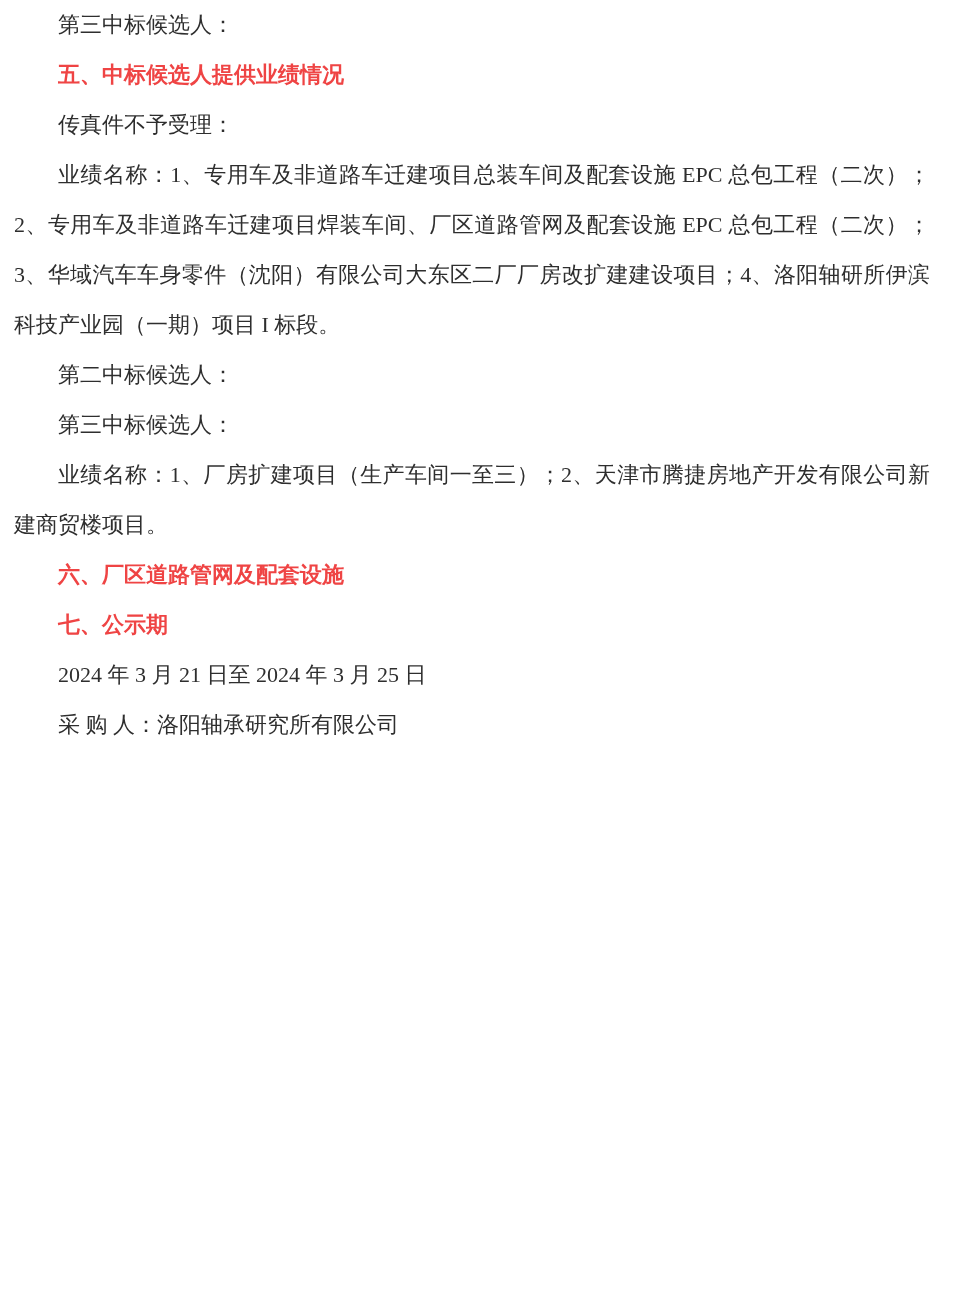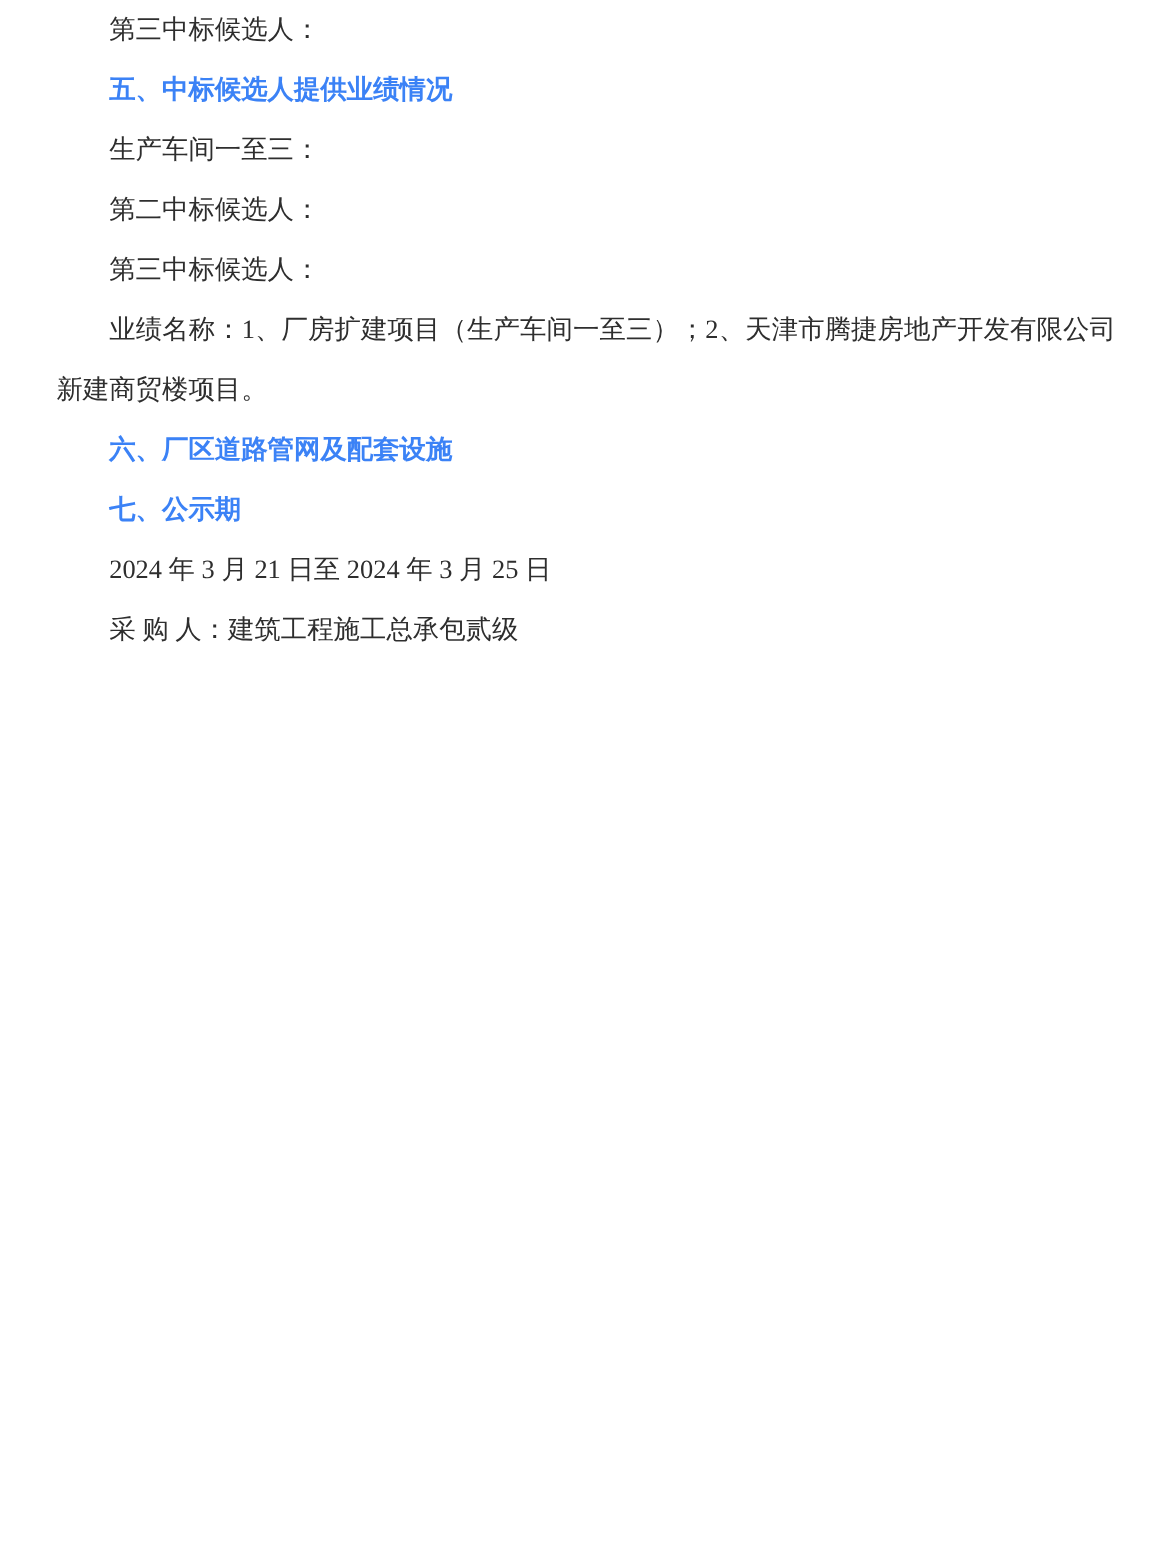--- a/index.html
+++ b/index.html
@@ -8,52 +8,53 @@
     background: #ffffff;
   }
   .page {
     position: relative;
     width: 961px;
     height: 1305px;
     margin: 0 auto;
     background: #ffffff;
     overflow: hidden;
     box-sizing: border-box;
-    padding: 0 31px 0 47px;
+    padding: 0 31px 0 14px;
     color: #262626;
   }
   .page p {
     margin: 0;
     padding: 0;
     font-size: 22px;
     line-height: 50px;
     text-indent: 2em;
     text-align: justify;
     text-justify: inter-ideograph;
     word-break: break-all;
   }
   .body-text {
     font-family: "Liberation Serif", "DejaVu Serif", serif;
     font-weight: 400;
     color: #2e2e2e;
   }
   .heading-text {
     font-family: "Liberation Sans", "DejaVu Sans", sans-serif;
     font-weight: 700;
-    color: #3b82f6;
+    color: #ef4444;
     text-align: left;
   }
 </style>
 </head>
 <body>
 
 <div class="page">
   <p class="body-text">第三中标候选人：</p>
   <p class="heading-text">五、中标候选人提供业绩情况</p>
-  <p class="body-text">生产车间一至三：</p>
+  <p class="body-text">传真件不予受理：</p>
+  <p class="body-text">业绩名称：1、专用车及非道路车迁建项目总装车间及配套设施 EPC 总包工程（二次）；2、专用车及非道路车迁建项目焊装车间、厂区道路管网及配套设施 EPC 总包工程（二次）；3、华域汽车车身零件（沈阳）有限公司大东区二厂厂房改扩建建设项目；4、洛阳轴研所伊滨科技产业园（一期）项目 I 标段。</p>
   <p class="body-text">第二中标候选人：</p>
   <p class="body-text">第三中标候选人：</p>
   <p class="body-text">业绩名称：1、厂房扩建项目（生产车间一至三）；2、天津市腾捷房地产开发有限公司新建商贸楼项目。</p>
   <p class="heading-text">六、厂区道路管网及配套设施</p>
   <p class="heading-text">七、公示期</p>
   <p class="body-text">2024 年 3 月 21 日至 2024 年 3 月 25 日</p>
-  <p class="body-text">采 购 人：建筑工程施工总承包贰级</p>
+  <p class="body-text">采 购 人：洛阳轴承研究所有限公司</p>
 </div>
 
 </body></html>

